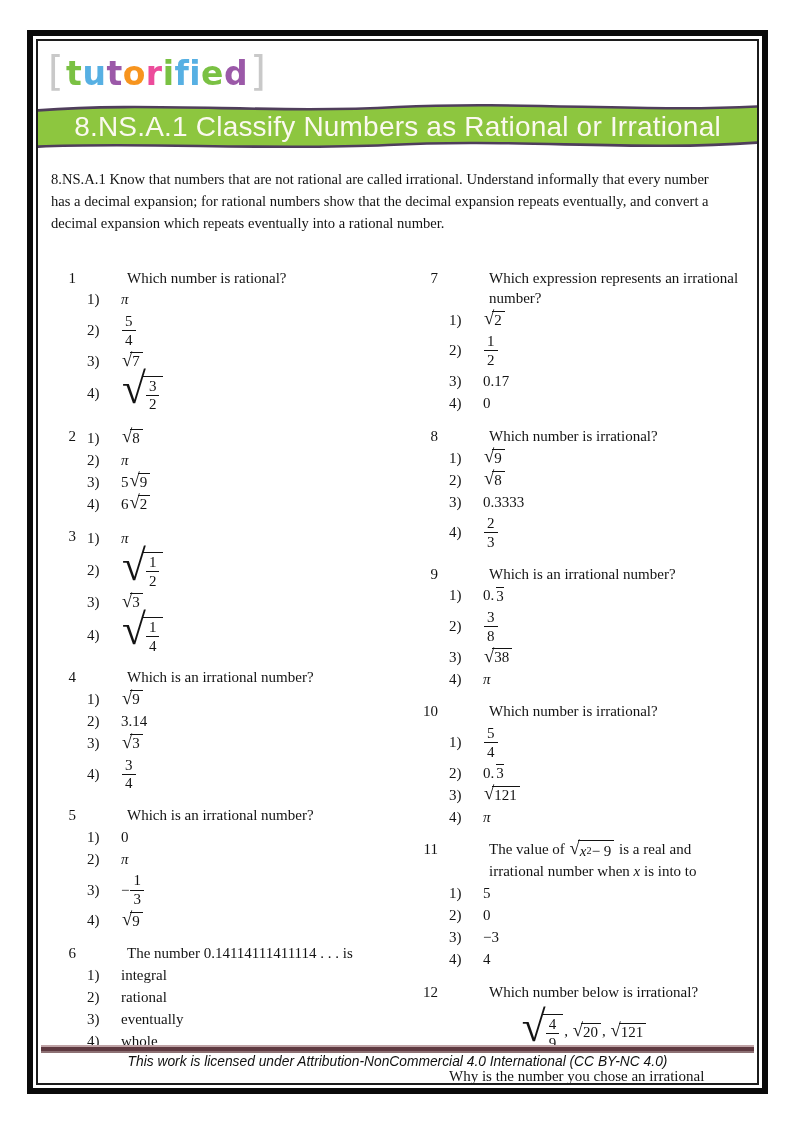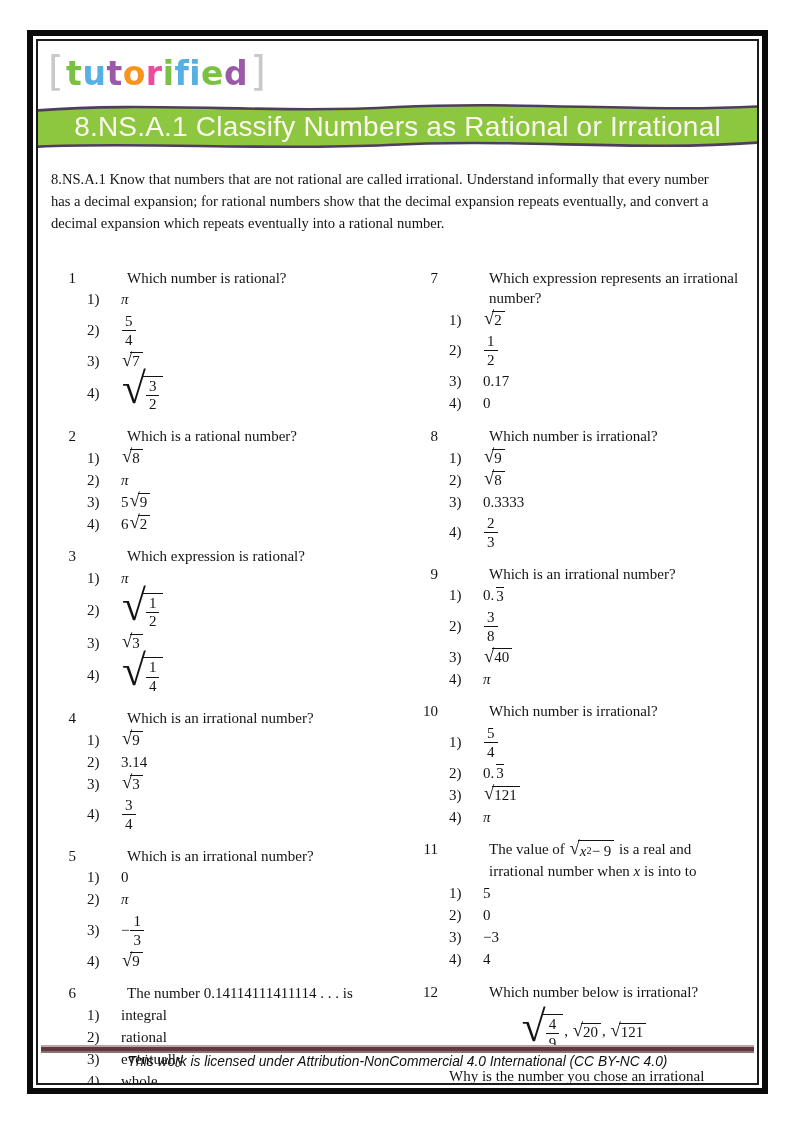--- a/index.html
+++ b/index.html
@@ -143,21 +143,20 @@
                       </span>
                     </span>
                   </span>
                 </span>
               </div>
             </div>
           </div>
           <div class="q">
             <div class="qnum">2</div>
             <div class="qbody">
-              <div class="qprompt"><span class="mtext">Which is a rational number?</span></div>
               <div class="opt">
                 <span class="optlabel">1)</span>
                 <span class="optexpr">
                   <span class="sqrt">
                     <span class="rsym">√</span>
                     <span class="rbody">
                       <span class="mtext">8</span>
                     </span>
                   </span>
                 </span>
@@ -190,21 +189,20 @@
                       <span class="mtext">2</span>
                     </span>
                   </span>
                 </span>
               </div>
             </div>
           </div>
           <div class="q">
             <div class="qnum">3</div>
             <div class="qbody">
-              <div class="qprompt"><span class="mtext">Which expression is rational?</span></div>
               <div class="opt">
                 <span class="optlabel">1)</span>
                 <span class="optexpr">
                   <span class="mit">π</span>
                 </span>
               </div>
               <div class="opt">
                 <span class="optlabel">2)</span>
                 <span class="optexpr">
                   <span class="sqrt stall">
@@ -473,21 +471,21 @@
                     <span class="fden"><span class="mtext">8</span></span>
                   </span>
                 </span>
               </div>
               <div class="opt">
                 <span class="optlabel">3)</span>
                 <span class="optexpr">
                   <span class="sqrt">
                     <span class="rsym">√</span>
                     <span class="rbody">
-                      <span class="mtext">40</span>
+                      <span class="mtext">38</span>
                     </span>
                   </span>
                 </span>
               </div>
               <div class="opt">
                 <span class="optlabel">4)</span>
                 <span class="optexpr">
                   <span class="mit">π</span>
                 </span>
               </div>

